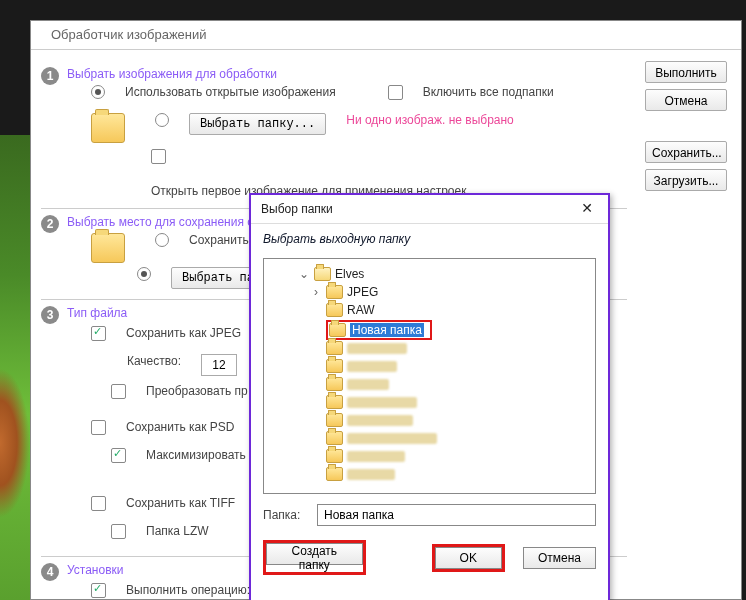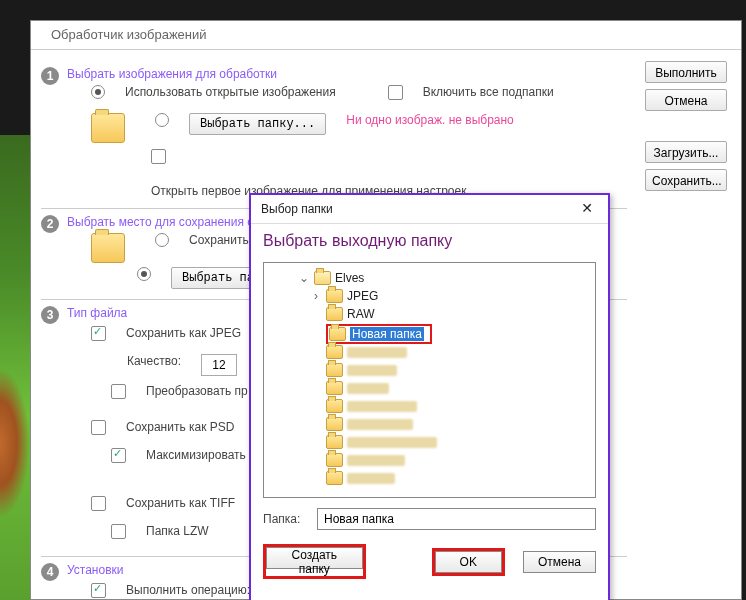--- a/index.html
+++ b/index.html
@@ -26,21 +26,21 @@
   .chk.on::after{content:"✓";position:absolute;left:1px;top:-2px;font-size:11px;color:#2a6;}
   .small-btn{height:22px;padding:0 10px;background:linear-gradient(#fdfdfd,#e9e9e9);border:1px solid #aaa;border-radius:2px;font-size:12px;cursor:pointer;font-family:Liberation Mono, monospace;}
   .folder-icon-big{width:32px;height:28px;background:linear-gradient(#ffe79a,#f6c85a);border:1px solid #c8a040;border-radius:3px;position:relative;margin-right:10px;flex:0 0 auto;}
   .folder-icon-big::before{content:"";position:absolute;left:3px;top:-5px;width:12px;height:5px;background:#f6d87a;border:1px solid #c8a040;border-bottom:none;border-radius:2px 2px 0 0;}
   .num-input{width:30px;height:18px;border:1px solid #aaa;text-align:center;font-size:12px;}
   .qual-label{width:70px;text-align:right;display:inline-block;}
   
   .dlg{position:absolute;left:249px;top:193px;width:357px;height:405px;background:#fff;border:2px solid #6d28d9;box-shadow:2px 2px 6px rgba(0,0,0,0.3);}
   .dlg-title{height:28px;display:flex;align-items:center;justify-content:space-between;padding:0 8px 0 10px;border-bottom:1px solid #ddd;font-size:12px;}
   .dlg-close{width:26px;height:20px;text-align:center;line-height:18px;font-size:14px;cursor:pointer;}
-  .dlg-sub{padding:8px 12px 6px;font-size:16px;color:#701a75;}
+  .dlg-sub{padding:8px 12px 6px;font-size:12px;color:#0f172a;font-style:italic;}
   .tree-box{margin:6px 12px 0;height:234px;border:1px solid #888;overflow:hidden;background:#fff;position:relative;}
   .tree{padding:6px 6px 6px 10px;}
   .t-row{display:flex;align-items:center;height:18px;gap:4px;font-size:12px;color:#222;}
   .tw{width:12px;text-align:center;color:#666;cursor:pointer;}
   .folder-icon{width:15px;height:12px;background:linear-gradient(#ffe79a,#f6c85a);border:1px solid #c8a040;border-radius:2px;position:relative;flex:0 0 auto;}
   .folder-icon::before{content:"";position:absolute;left:1px;top:-4px;width:6px;height:4px;background:#f6d87a;border:1px solid #c8a040;border-bottom:none;border-radius:1px 1px 0 0;}
   .folder-icon.open{background:linear-gradient(#fff2c0,#f6d87a);}
   .t-row.child{padding-left:36px;}
   .t-row.child2{padding-left:52px;}
   .t-row .sel{background:#2e7bd6;color:#fff;padding:0 2px;}
@@ -61,22 +61,22 @@
 <div class="bg-photo"></div>
 
 <div class="main-window">
   <div class="mw-title">Обработчик изображений</div>
   <div class="mw-body">
     <div class="right-buttons">
       <button class="btn">Выполнить</button>
       <button class="btn">Отмена</button>
     </div>
     <div class="right-buttons group2">
+      <button class="btn">Сохранить...</button>
       <button class="btn">Загрузить...</button>
-      <button class="btn">Сохранить...</button>
     </div>
 
     <div class="section">
       <div class="step-num">1</div>
       <div class="step-title">Выбрать изображения для обработки</div>
       <div class="indent row">
         <span class="radio sel"></span>
         <label>Использовать открытые изображения</label>
         <span style="width:12px"></span>
         <span class="chk"></span>

